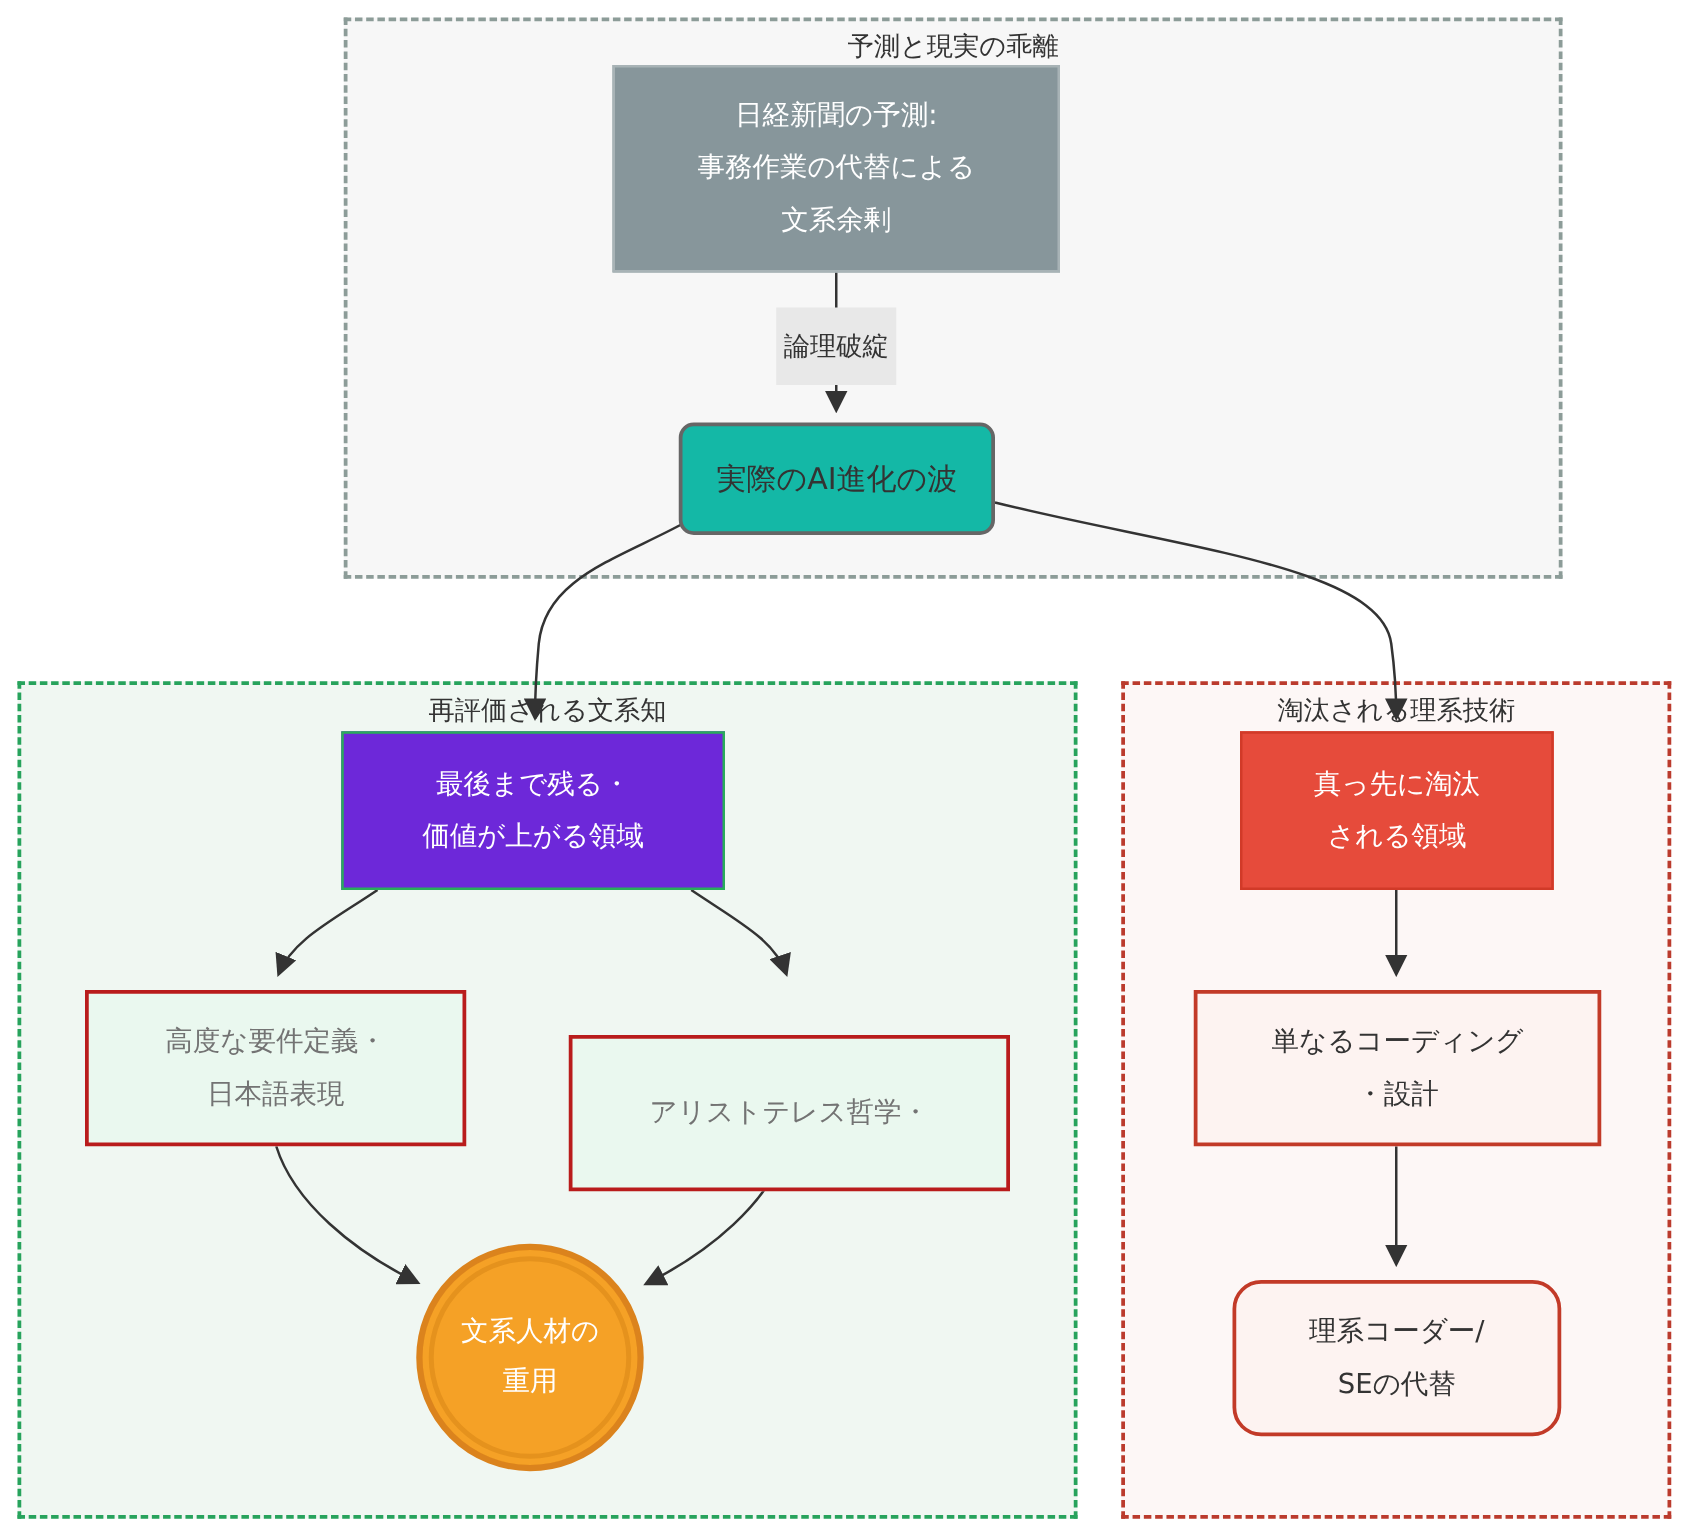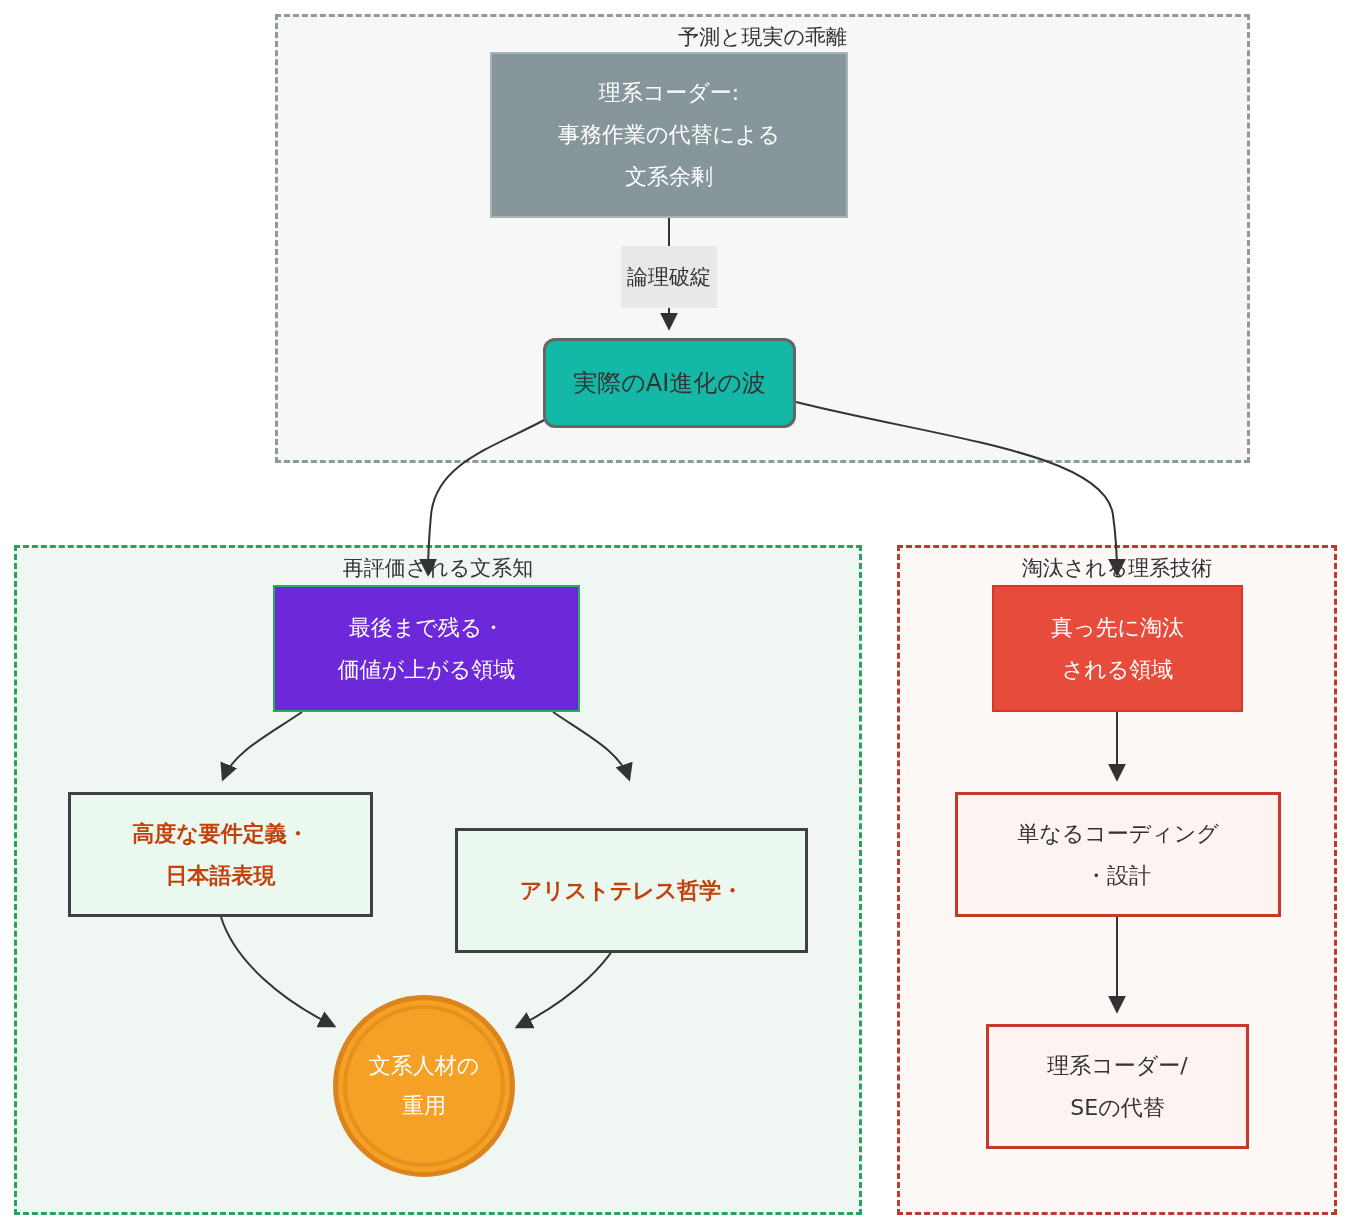--- a/index.html
+++ b/index.html
@@ -22,31 +22,31 @@
 
   
   .node{position:absolute;box-sizing:border-box;display:flex;flex-direction:column;
     align-items:center;justify-content:center;text-align:center;font-size:22px;line-height:42px;}
   .node-nikkei{left:490px;top:52px;width:358px;height:166px;
     background:#87969b;border:2px solid #a8b3b6;color:#ffffff;}
   .node-aiwave{left:543px;top:338px;width:253px;height:90px;
     background:#14b8a6;border:3px solid #666666;border-radius:12px;color:#333333;font-size:24px;}
   .node-survive{left:273px;top:585px;width:307px;height:127px;
     background:#6d28d9;border:2px solid #29ac5b;color:#ffffff;}
-  .node-light-green{background:#eaf8ef;border:3px solid #404040;color:#c2410c;font-weight:bold;}
+  .node-light-green{background:#eaf8ef;border:3px solid #b91c1c;color:#737373;}
   .node-requirements{left:68px;top:792px;width:305px;height:125px;}
   .node-philosophy{left:455px;top:828px;width:353px;height:125px;}
   .node-hired{left:333px;top:995px;width:182px;height:182px;border-radius:50%;
     background:#f5a126;border:5px solid #db831d;color:#ffffff;line-height:40px;
     box-shadow:inset 0 0 0 5px #f5a126, inset 0 0 0 9px #e5921d;}
   .node-eliminated{left:992px;top:585px;width:251px;height:127px;
     background:#e64b3b;border:2px solid #d13a28;color:#ffffff;}
   .node-light-red{background:#fdf3f1;border:3px solid #c23a28;color:#333333;}
   .node-coding{left:955px;top:792px;width:326px;height:125px;}
-  .node-se{left:986px;top:1024px;width:263px;height:125px;}
+  .node-se{left:986px;top:1024px;width:263px;height:125px;border-radius:23px;}
 
   
   .edge-label{position:absolute;left:669px;top:277px;transform:translate(-50%,-50%);
     background:#e8e8e8;color:#333333;font-size:21px;padding:17px 6px;white-space:nowrap;}
 </style>
 </head>
 <body>
 
 <div class="canvas">
 
@@ -75,21 +75,21 @@
       <path d="M221,917 C235,962 283,1001 334,1026" marker-end="url(#arrow)"></path>
       <path d="M629,917 C616,962 567,1002 517,1027" marker-end="url(#arrow)"></path>
       <path d="M1117,712 L1117,779" marker-end="url(#arrow)"></path>
       <path d="M1117,917 L1117,1011" marker-end="url(#arrow)"></path>
     </g>
   </svg>
 
   <div class="edge-label">論理破綻</div>
 
   <div class="node node-nikkei">
-    <span>理系コーダー:</span>
+    <span>日経新聞の予測:</span>
     <span>事務作業の代替による</span>
     <span>文系余剰</span>
   </div>
 
   <div class="node node-aiwave">
     <span>実際のAI進化の波</span>
   </div>
 
   <div class="node node-survive">
     <span>最後まで残る・</span>

